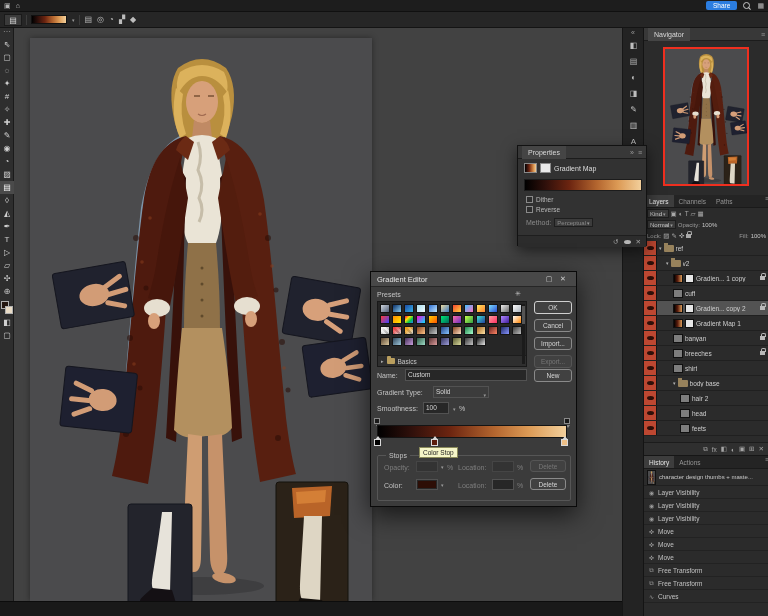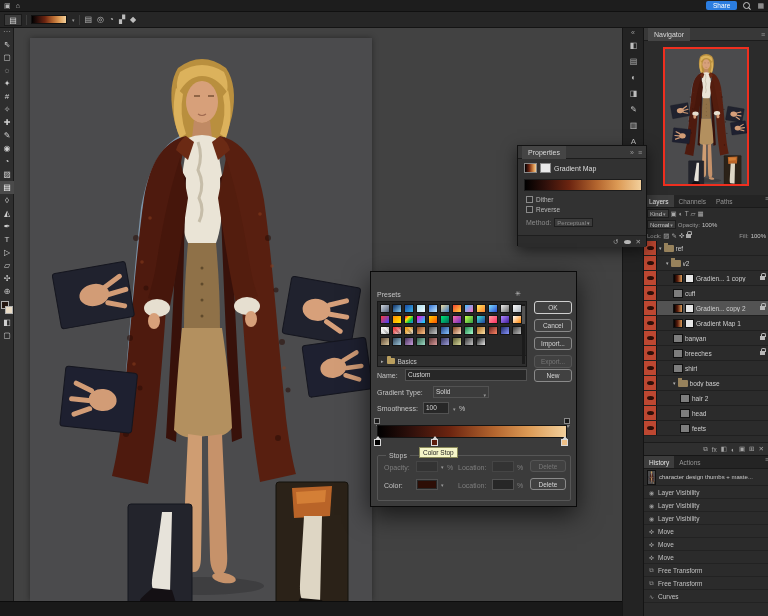--- a/index.html
+++ b/index.html
@@ -661,20 +661,28 @@
       </div>
       <div class="prop-foot">
         <span class="foot-ic">↺</span>
         <span class="peye"></span>
         <span class="foot-ic">✕</span>
       </div>
     </div>
   </div>
 
   <div class="dialog">
+    <div class="dtitle">
+      <span class="dtitle-text">Gradient Editor</span>
+      <span class="winbtns">
+
+      <span class="winbtn">▢</span>
+          <span class="winbtn">✕</span>
+        </span>
+    </div>
 
     <span class="dlabel a" style="left:6px;top:19px;">Presets</span>
     <span class="a" style="left:144px;top:18px;color:#bdbdbd;font-size:7px;">✳</span>
 
     <div class="presets-box">
       <div class="preset-grid">
 
       <span class="swatch" style="background: linear-gradient(135deg, rgb(205, 212, 220), rgb(83, 97, 122));"></span>
           <span class="swatch" style="background: linear-gradient(135deg, rgb(11, 47, 102), rgb(136, 204, 242));"></span>
           <span class="swatch" style="background: linear-gradient(135deg, rgb(29, 73, 160), rgb(52, 178, 234));"></span>

